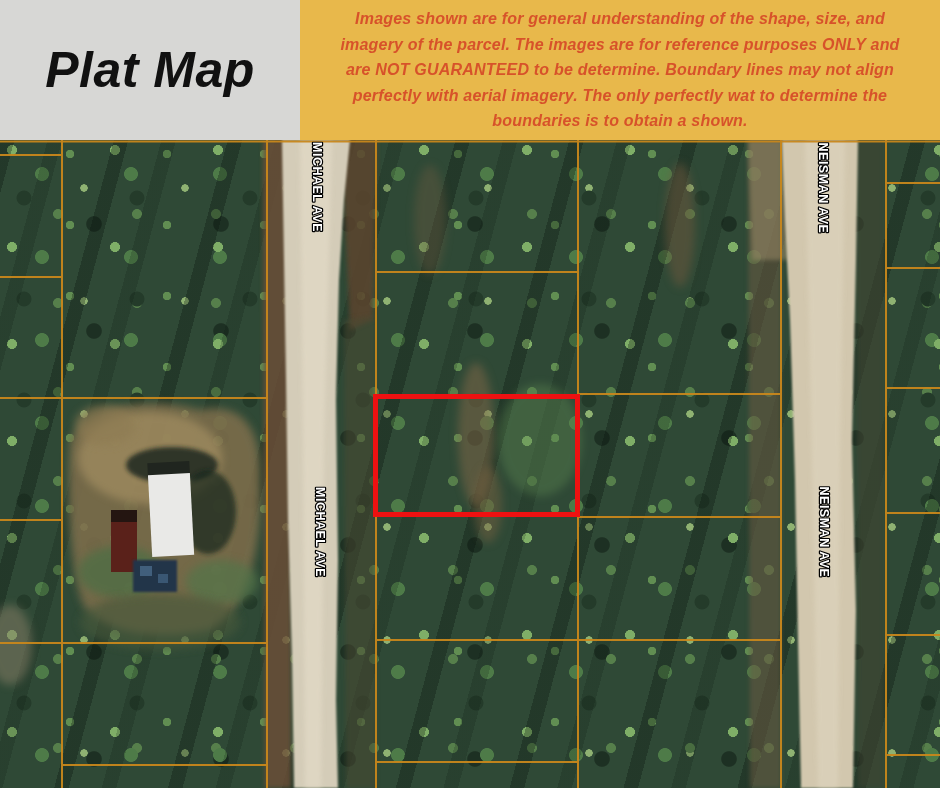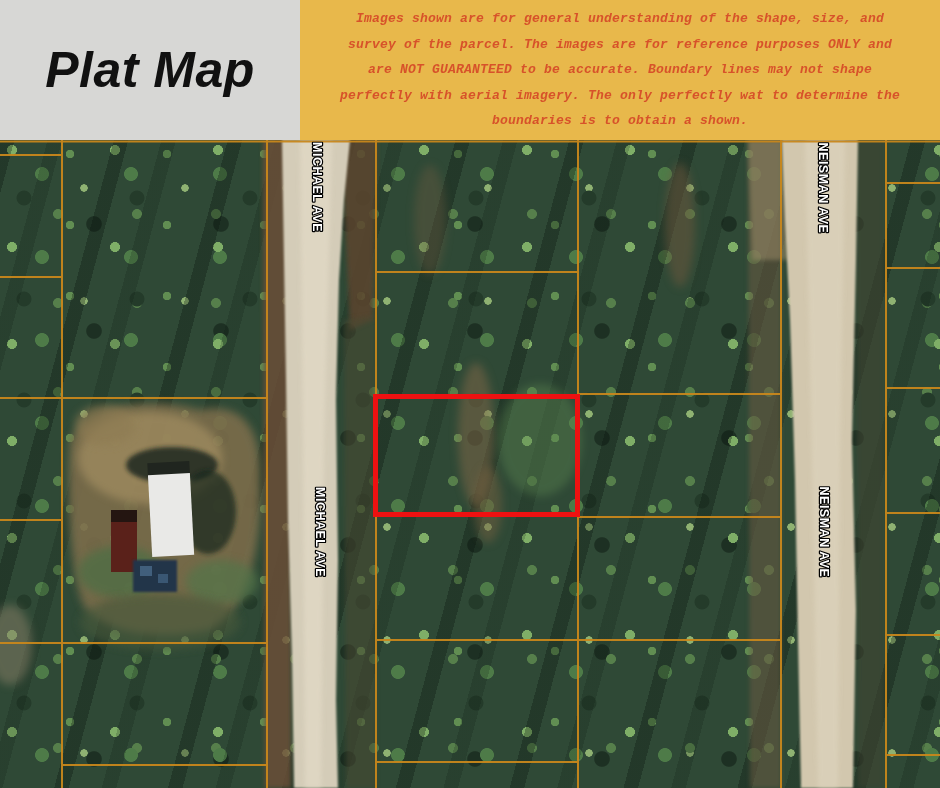--- a/index.html
+++ b/index.html
@@ -6,22 +6,22 @@
   .page{position:relative;width:940px;height:788px;overflow:hidden;
         font-family:"Liberation Sans",sans-serif;}
 
   
   .header-box{position:absolute;left:0;top:0;width:300px;height:140px;
               display:flex;align-items:center;justify-content:center;}
   .page-title{font-size:50px;font-style:italic;font-weight:600;color:#111;
               letter-spacing:.5px;}
   .banner{position:absolute;left:300px;top:0;width:640px;height:140px;
           display:flex;flex-direction:column;justify-content:center;}
-  .banner-line{font-size:13px;font-style:italic;font-weight:700;
-               text-align:center;line-height:25.5px;letter-spacing:.2px;font-family:Liberation Mono, monospace;}
+  .banner-line{font-size:16px;font-style:italic;font-weight:700;
+               text-align:center;line-height:25.5px;letter-spacing:.2px;}
 
   
   .map{position:absolute;left:0;top:140px;width:940px;height:648px;overflow:hidden;}
   .forest{position:absolute;inset:0;background-color:#2f4936;
     background-image:
       repeating-linear-gradient(105deg, rgba(8,18,12,.30) 0 14px, rgba(8,18,12,0) 14px 46px, rgba(10,22,14,.18) 46px 60px, rgba(8,18,12,0) 60px 110px),
       radial-gradient(circle 8px  at 12px 10px, #7fae67 0 60%, transparent 65%),
       radial-gradient(circle 11px at 42px 34px, #4e7b48 0 60%, transparent 66%),
       radial-gradient(circle 7px  at 70px 14px, #618e52 0 58%, transparent 64%),
       radial-gradient(circle 12px at 24px 58px, #243b2a 0 58%, transparent 66%),
@@ -43,22 +43,22 @@
 
 <div class="page">
 
   <div class="header-box" style="background-color: rgb(215, 215, 213);">
     <div class="page-title">Plat Map</div>
   </div>
 
   <div class="banner" style="background-color: rgb(232, 184, 75);">
     <div style="color: rgb(215, 82, 42);">
       <div class="banner-line">Images shown are for general understanding of the shape, size, and</div>
-      <div class="banner-line">survey of the parcel. The images are for reference purposes ONLY and</div>
-      <div class="banner-line">are NOT GUARANTEED to be accurate. Boundary lines may not shape</div>
+      <div class="banner-line">imagery of the parcel. The images are for reference purposes ONLY and</div>
+      <div class="banner-line">are NOT GUARANTEED to be determine. Boundary lines may not align</div>
       <div class="banner-line">perfectly with aerial imagery. The only perfectly wat to determine the</div>
       <div class="banner-line">boundaries is to obtain a shown.</div>
     </div>
   </div>
 
   <div class="map">
     <div class="forest"></div>
 
     <svg width="940" height="648" viewBox="0 0 940 648" style="--parcel: #c8871b;">
       <defs>

